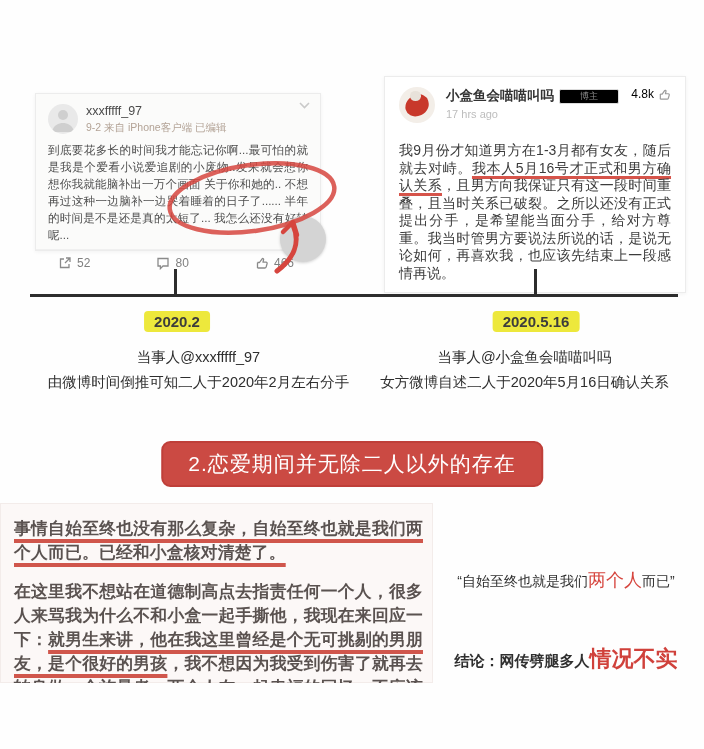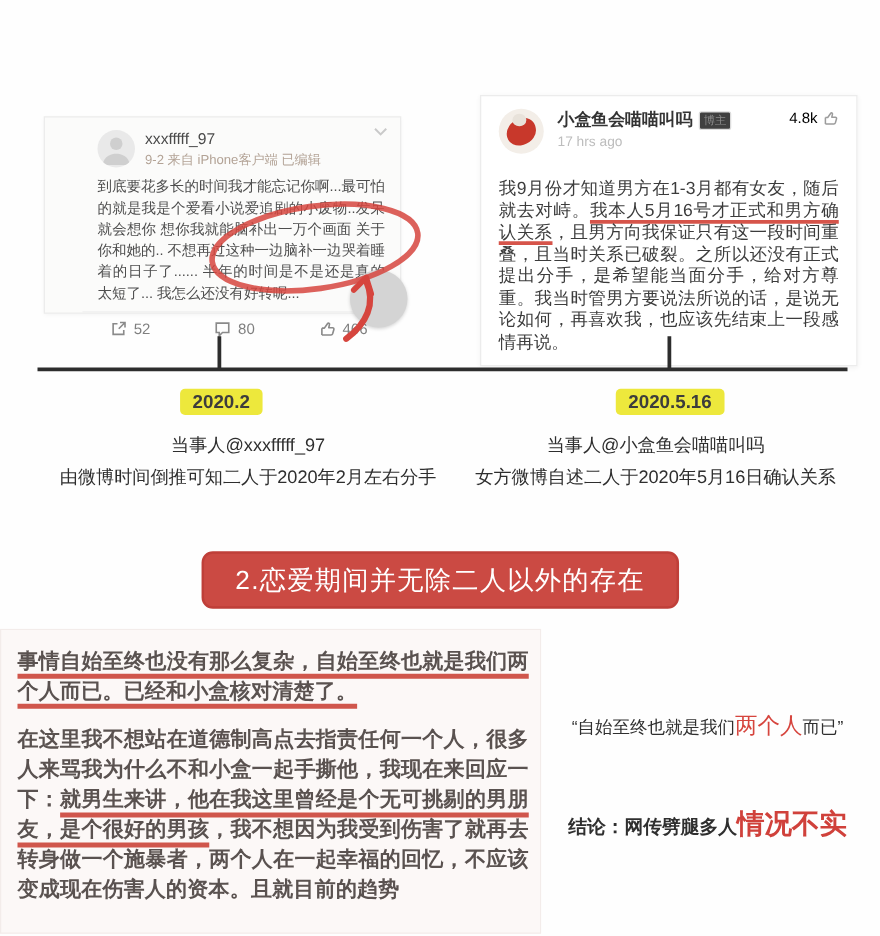--- a/index.html
+++ b/index.html
@@ -8,21 +8,21 @@
 
   
   .banner{position:absolute;left:50%;transform:translateX(-50%);background:#cb4a43;
           color:#fff;font-size:21px;letter-spacing:1px;padding:7px 25px;border-radius:9px;
           border:2px solid #bf3f39;white-space:nowrap;}
   .banner1{top:13px;}
   .banner2{top:441px;}
 
   
   .post-card{position:absolute;background:#fff;border:1px solid #ececec;
-             box-shadow:0 1px 4px rgba(0,0,0,.05);box-sizing:border-box;padding-left:30px;}
+             box-shadow:0 1px 4px rgba(0,0,0,.05);box-sizing:border-box;}
   .post-card.left{left:35px;top:93px;width:286px;height:158px;background:#fbfbfa;}
   .post-card.right{left:384px;top:76px;width:302px;padding:10px 14px 10px;}
 
   .lheader{display:flex;gap:8px;padding:10px 12px 4px;position:relative;}
   .avatar{width:30px;height:30px;border-radius:50%;background:#e9e9e9;overflow:hidden;flex:none;position:relative;}
   .lname{font-size:12.5px;color:#4a4a4a;}
   .lmeta{font-size:10.5px;color:#b3a396;margin-top:3px;}
   .chevron{position:absolute;right:10px;top:8px;color:#c9c9c9;}
   .lbody{padding:2px 12px 6px;font-size:11.6px;line-height:17px;color:#4e4e4e;text-align:justify;}
   .stats{display:flex;justify-content:space-between;border-top:1px solid #f0f0f0;
@@ -32,22 +32,22 @@
   .compose-button{position:absolute;right:-6px;bottom:-12px;width:46px;height:46px;border-radius:50%;
                   background:#d4d4d4;box-shadow:0 1px 3px rgba(0,0,0,.18);z-index:2;border:none;}
 
   .rheader{display:flex;gap:11px;}
   .ravatar{width:36px;height:36px;border-radius:50%;background:#f3eee8;position:relative;overflow:hidden;flex:none;}
   .blob{position:absolute;left:16%;top:22%;width:66%;height:58%;background:#c8382b;
         border-radius:58% 42% 55% 45%;transform:rotate(-15deg);}
   .blob2{position:absolute;left:30%;top:12%;width:30%;height:26%;background:#e8e2da;border-radius:50%;}
   .rname-row{display:flex;align-items:center;gap:5px;}
   .rname{font-size:13.5px;color:#333;font-weight:700;}
-  .badge{font-size:9px;color:#8c8c8c;border:1px solid #dcdcdc;background:#404040;
-         padding:0 3px;border-radius:2px;line-height:13px;}
+  .badge{font-size:9px;color:#8c8c8c;border:1px solid #dcdcdc;background:#000000;
+         padding:0 20px;border-radius:2px;line-height:13px;}
   .rtime{font-size:11px;color:#bdbdbd;margin-top:3px;}
   .rlike{margin-left:auto;display:flex;align-items:center;gap:4px;color:#000000;font-size:12px;
          align-self:flex-start;background:none;border:none;font-family:inherit;padding:0;}
   .rbody{margin-top:19px;font-size:14px;line-height:17.5px;color:#3c3c3c;text-align:justify;}
   .u-red{text-decoration:underline;text-decoration-color:#d6544a;
          text-decoration-thickness:2.5px;text-underline-offset:3px;}
 
   
   .annotation-overlay{position:absolute;left:0;top:0;width:704px;height:460px;
                       pointer-events:none;z-index:6;}
@@ -59,21 +59,21 @@
   .tick-right{left:534px;}
   .date-label{position:absolute;top:311px;transform:translateX(-50%);background:#ede83c;
               color:#3c3c3c;font-size:15px;font-weight:700;padding:2px 10px;border-radius:4px;}
   .date-left{left:177px;}
   .date-right{left:536px;}
   .caption{position:absolute;top:345px;text-align:center;font-size:14.5px;line-height:25px;color:#2e2e2e;}
   .caption-left{left:16px;width:365px;}
   .caption-right{left:345px;width:359px;}
 
   
-  .statement{position:absolute;left:0;top:503px;width:433px;height:244px;background:#fcf8f7;
+  .statement{position:absolute;left:0;top:503px;width:433px;height:180px;background:#fcf8f7;
              padding:14px 10px 0 14px;box-sizing:border-box;overflow:hidden;
              box-shadow:inset 0 0 0 1px #f3ecea;}
   .statement p{margin:0;font-size:16.8px;line-height:24px;font-weight:600;color:#5a5250;
                letter-spacing:.2px;text-align:justify;}
   .statement p + p{margin-top:15px;}
   .u-marker{text-decoration:underline;text-decoration-color:#d0564c;
             text-decoration-thickness:3.5px;text-underline-offset:5px;}
 
   .response{position:absolute;left:428px;top:560px;width:276px;text-align:center;color:#2f2f2f;}
   .resp-note{font-size:13.2px;}

